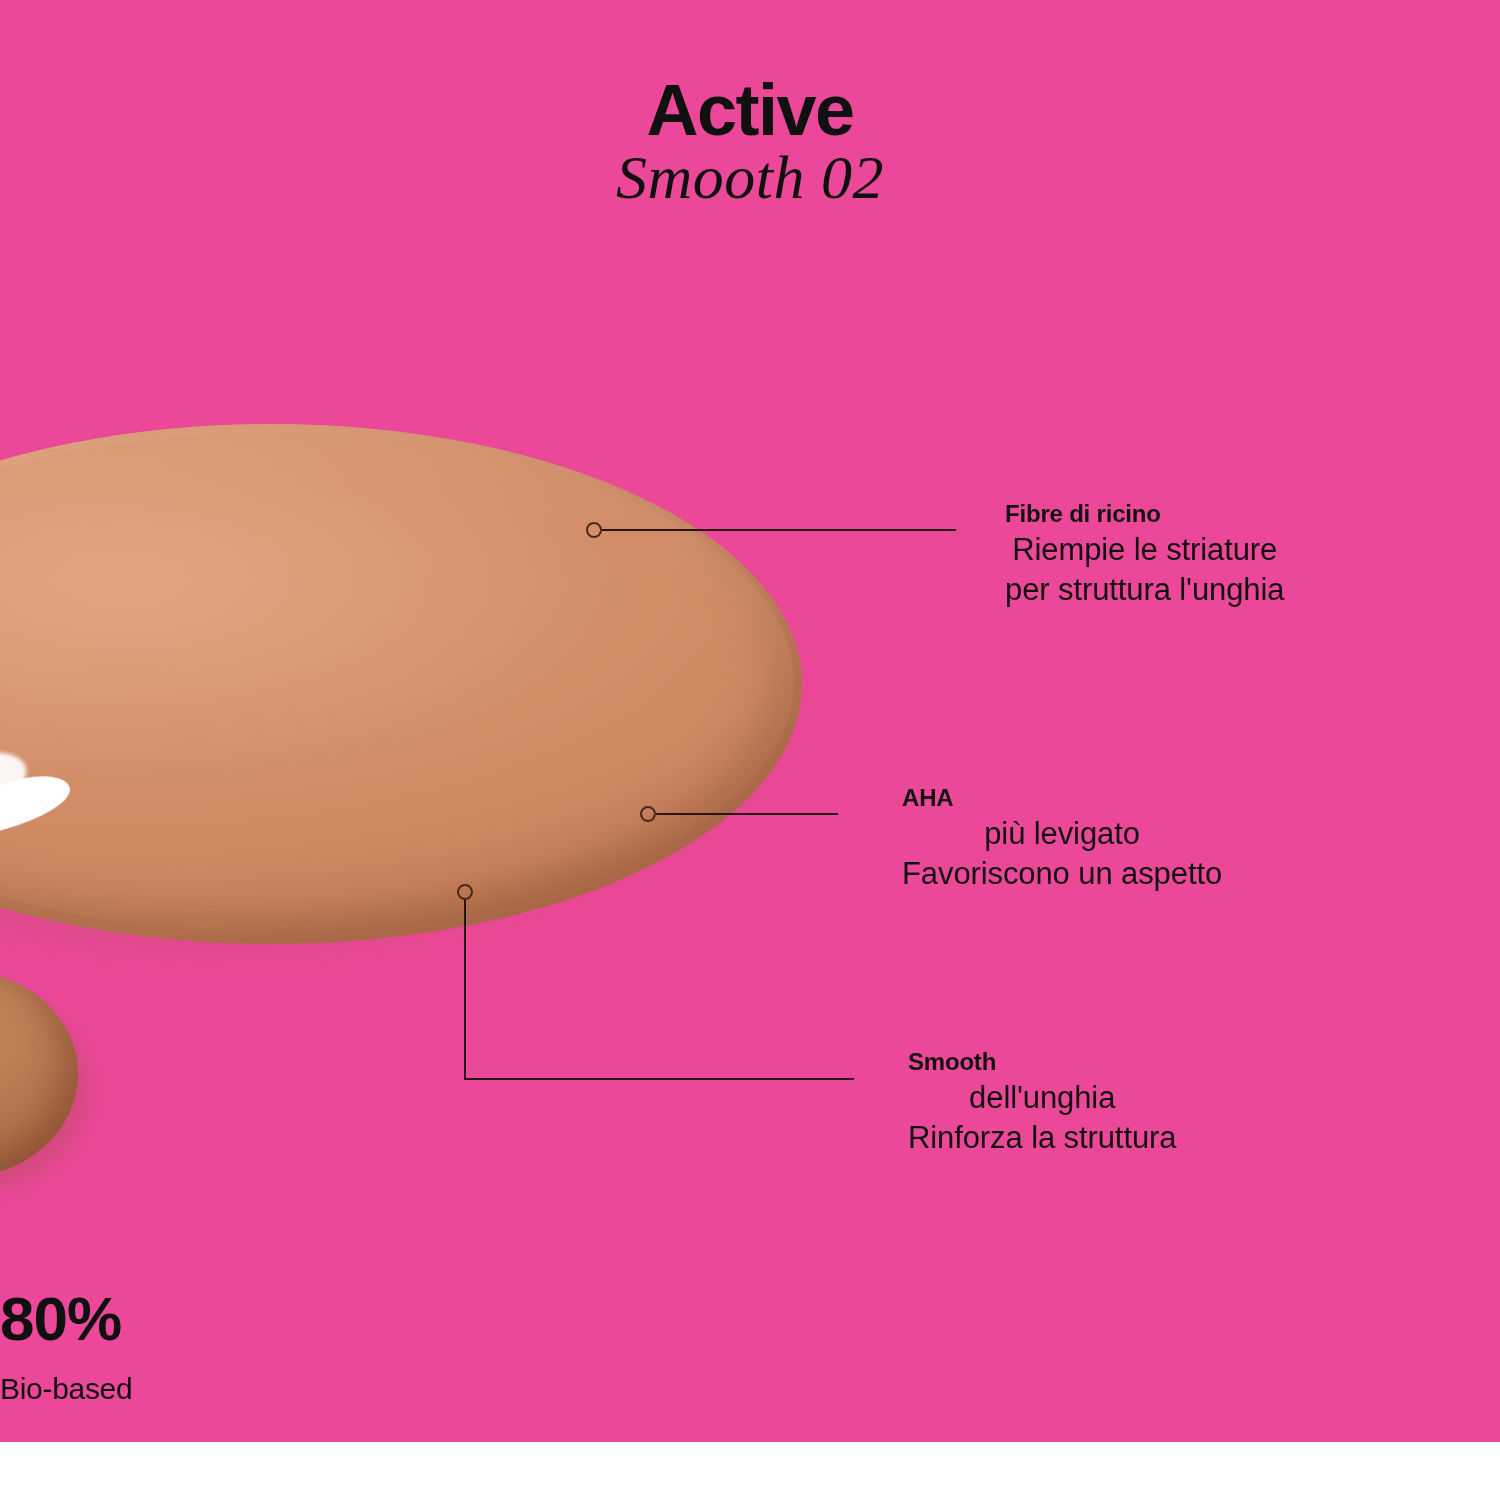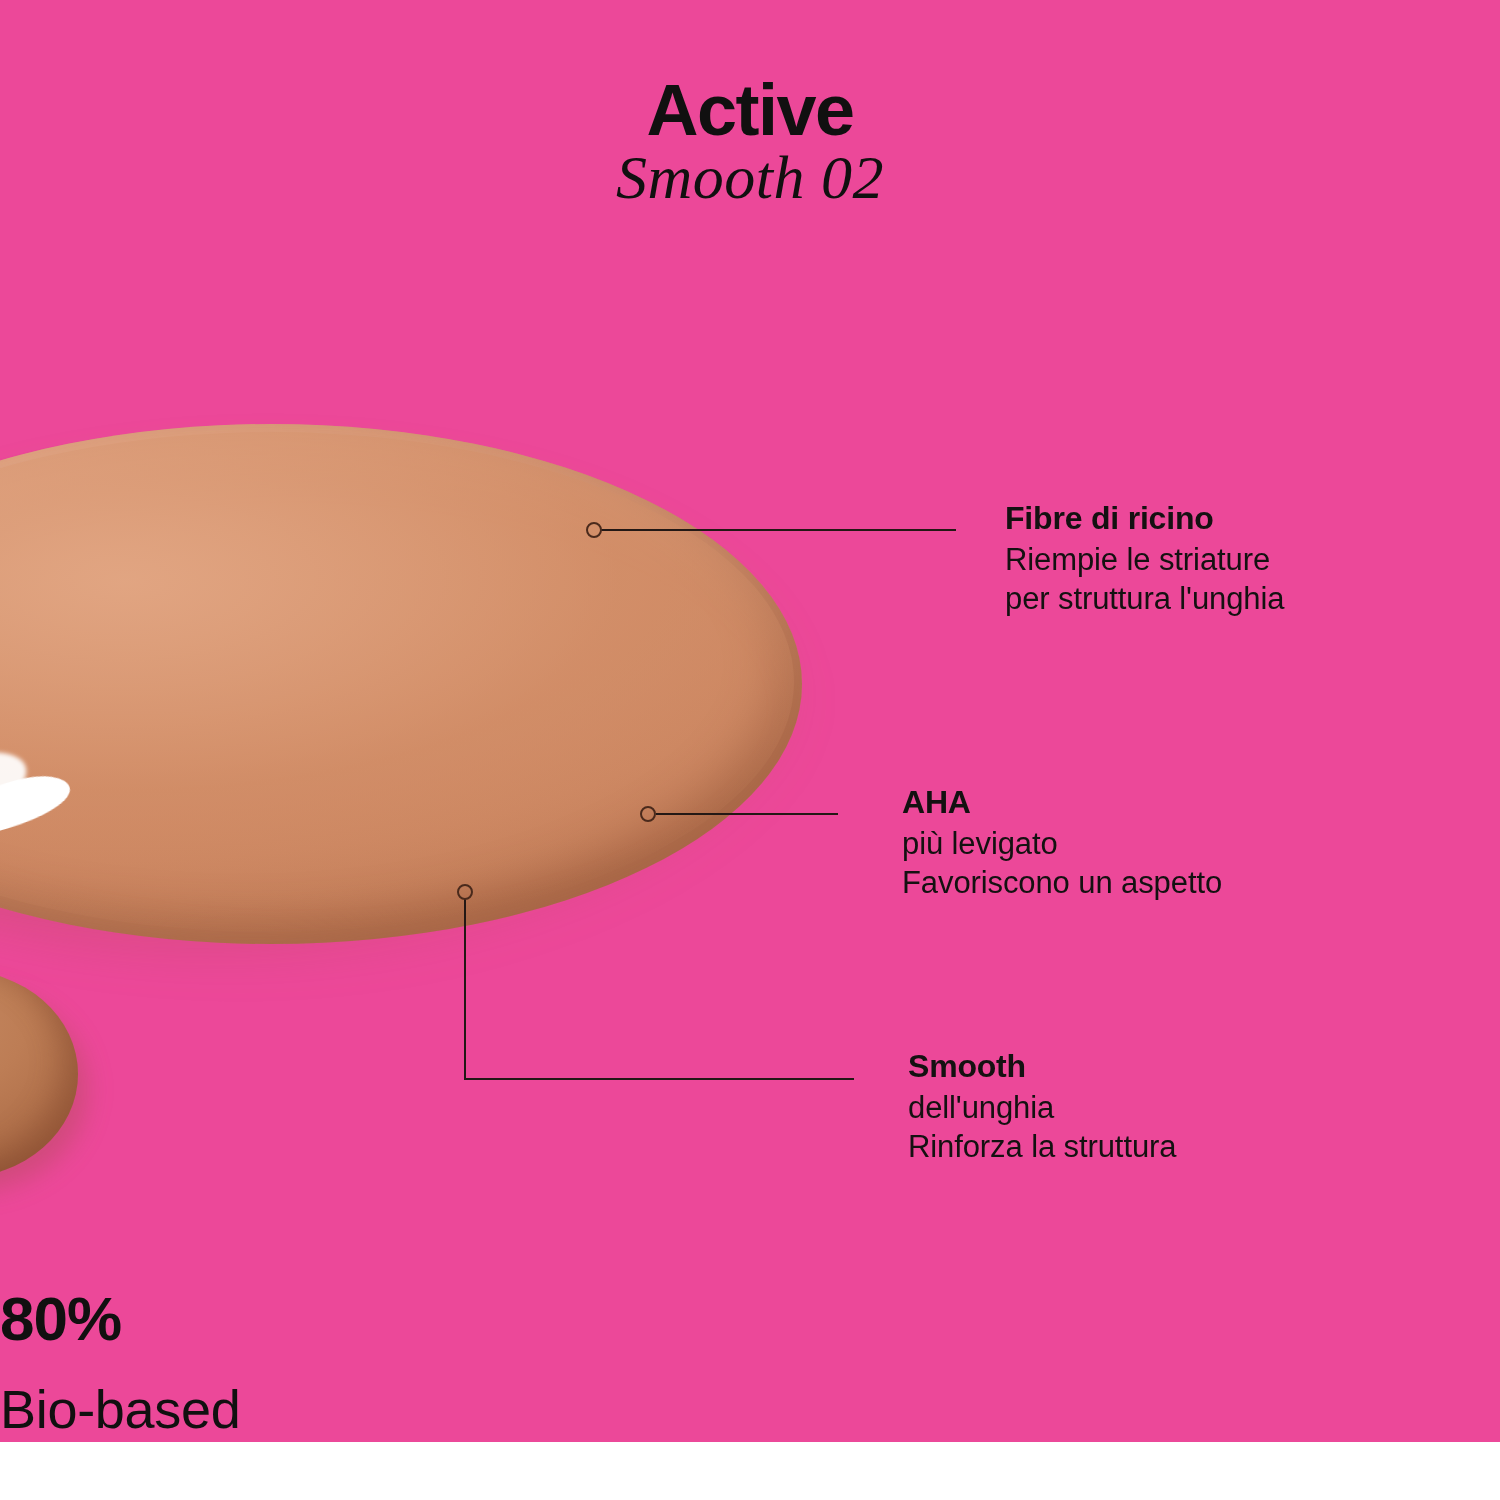--- a/index.html
+++ b/index.html
@@ -146,34 +146,34 @@
   }
 
   
   .callout {
     position: absolute;
     color: #141111;
   }
   .callout-title {
     font-family: "Liberation Sans", sans-serif;
     font-weight: bold;
-    font-size: 32px;
+    font-size: 24px;
     line-height: 1.18;
     letter-spacing: -0.2px;
     white-space: nowrap;
   }
   .callout-body {
     font-family: "Liberation Sans", sans-serif;
     font-weight: normal;
     font-size: 31px;
     line-height: 1.28;
     letter-spacing: -0.1px;
     margin-top: 2px;
   }
-  .callout-body span { display: block; white-space: nowrap; }
+  .callout-body span { display: block; white-space: nowrap; text-align: center; }
 
   
   .leader {
     position: absolute;
     background: #231815;
   }
   .leader-h { height: 2px; }
   .leader-v { width: 2px; }
   .leader-dot {
     position: absolute;
@@ -199,25 +199,25 @@
     font-weight: bold;
     font-size: 62px;
     line-height: 1.0;
     letter-spacing: -1px;
     color: #111010;
   }
   .stat-label {
     display: block;
     font-family: "Liberation Sans", sans-serif;
     font-weight: normal;
-    font-size: 54px;
+    font-size: 30px;
     line-height: 1.0;
     letter-spacing: -0.3px;
     color: #111010;
-    margin-top: 32px;
+    margin-top: 24px;
   }
 </style>
 </head>
 <body>
 
 <div id="poster">
 
   <div class="art-layer">
     <div class="blob-shadow"></div>
     <div class="blob-main"></div>

